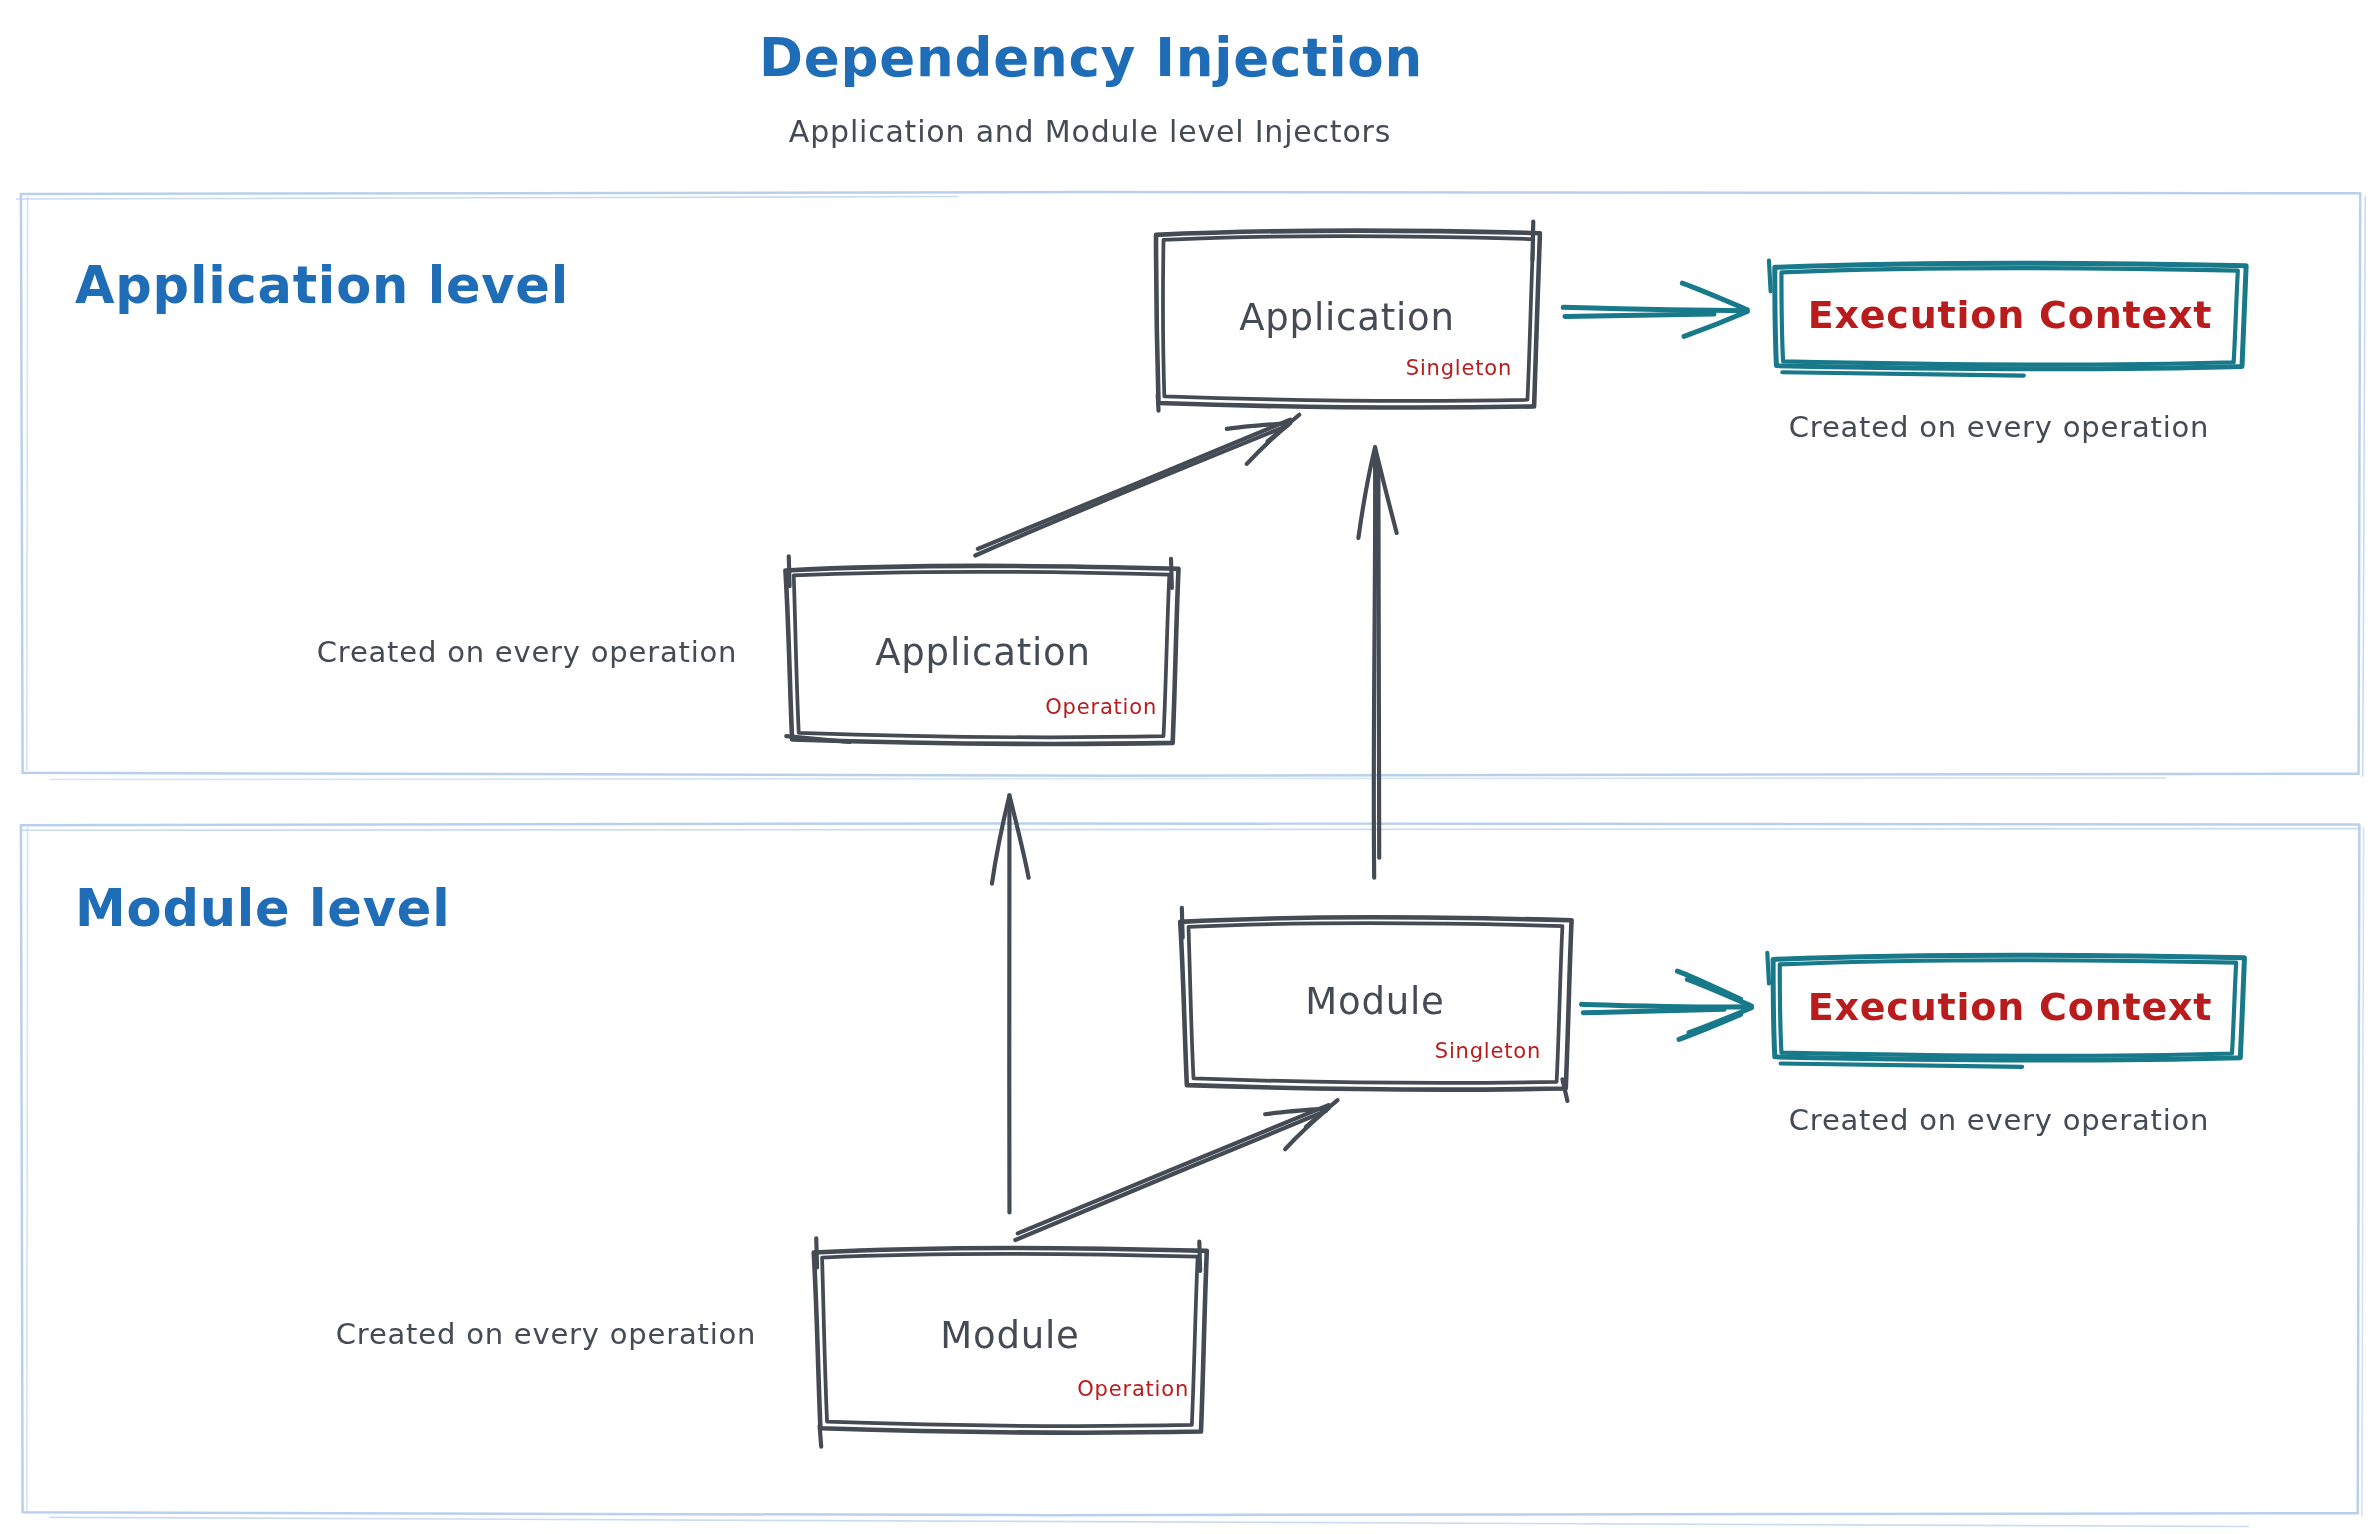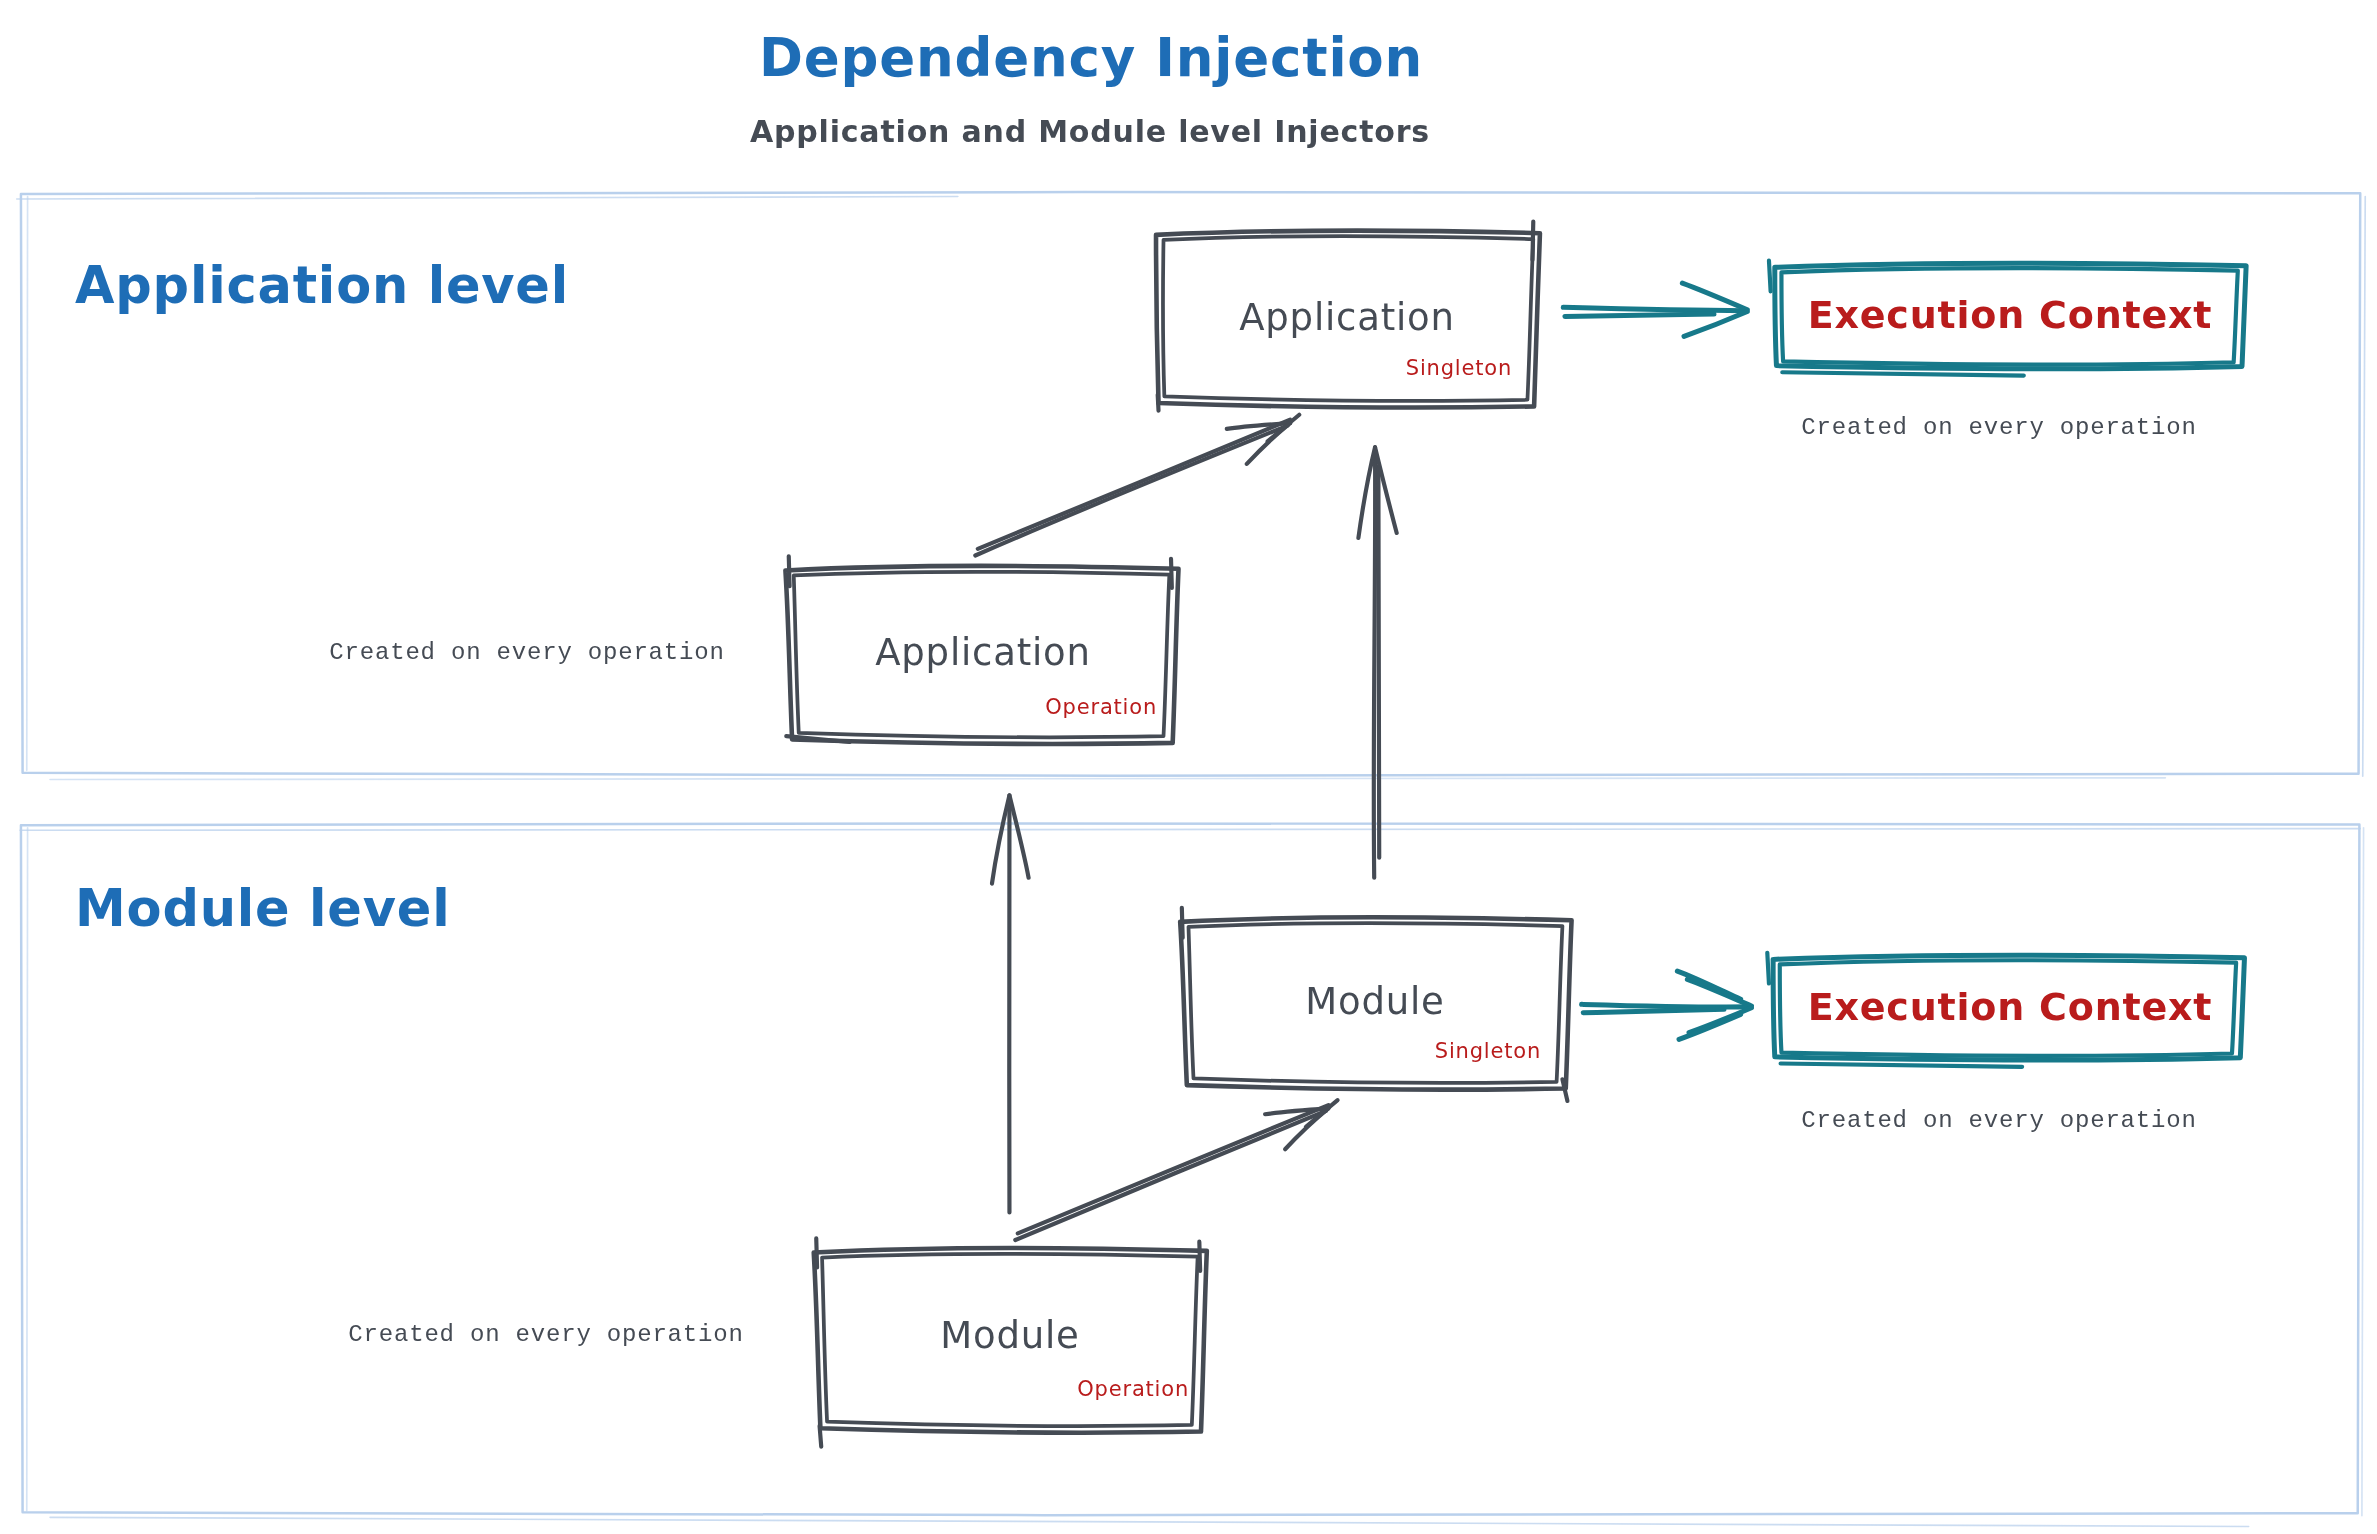--- a/index.html
+++ b/index.html
@@ -11,26 +11,26 @@
     font-family:"DejaVu Sans","Liberation Sans",sans-serif;
   }
   svg.layer{position:absolute;left:0;top:0;width:2377px;height:1534px;}
   .txt{position:absolute;white-space:nowrap;letter-spacing:0.8px;}
   .center{transform:translate(-50%,-50%);}
   .vcenter{transform:translateY(-50%);}
   .blue{color:#1e6db6;}
   .dark{color:#454b54;}
   .teal{color:#b91c1c;}
   .title{font-size:53px;font-weight:600;}
-  .subtitle{font-size:30px;font-weight:700;}
+  .subtitle{font-size:30px;font-weight:400;}
   .section-label{font-size:51px;font-weight:700;}
   .box-title{font-size:37px;font-weight:400;}
   .box-scope{font-size:21px;font-weight:400;}
   .ec-label{font-size:38px;font-weight:600;}
-  .caption{font-size:24px;font-weight:500;font-family:Liberation Mono, monospace;}
+  .caption{font-size:29px;font-weight:500;}
 </style>
 </head>
 <body>
 
 <div class="canvas">
 
   <svg class="layer" viewBox="0 0 2854 1842" fill="none">
 
     <g stroke="#b9d0ec" stroke-linecap="round" stroke-linejoin="round">
       <path d="M 25 233 C 960 230 1900 230 2834 232 L 2832 929 C 1900 933 960 932 27 928 L 25 233" stroke-width="3"></path>

